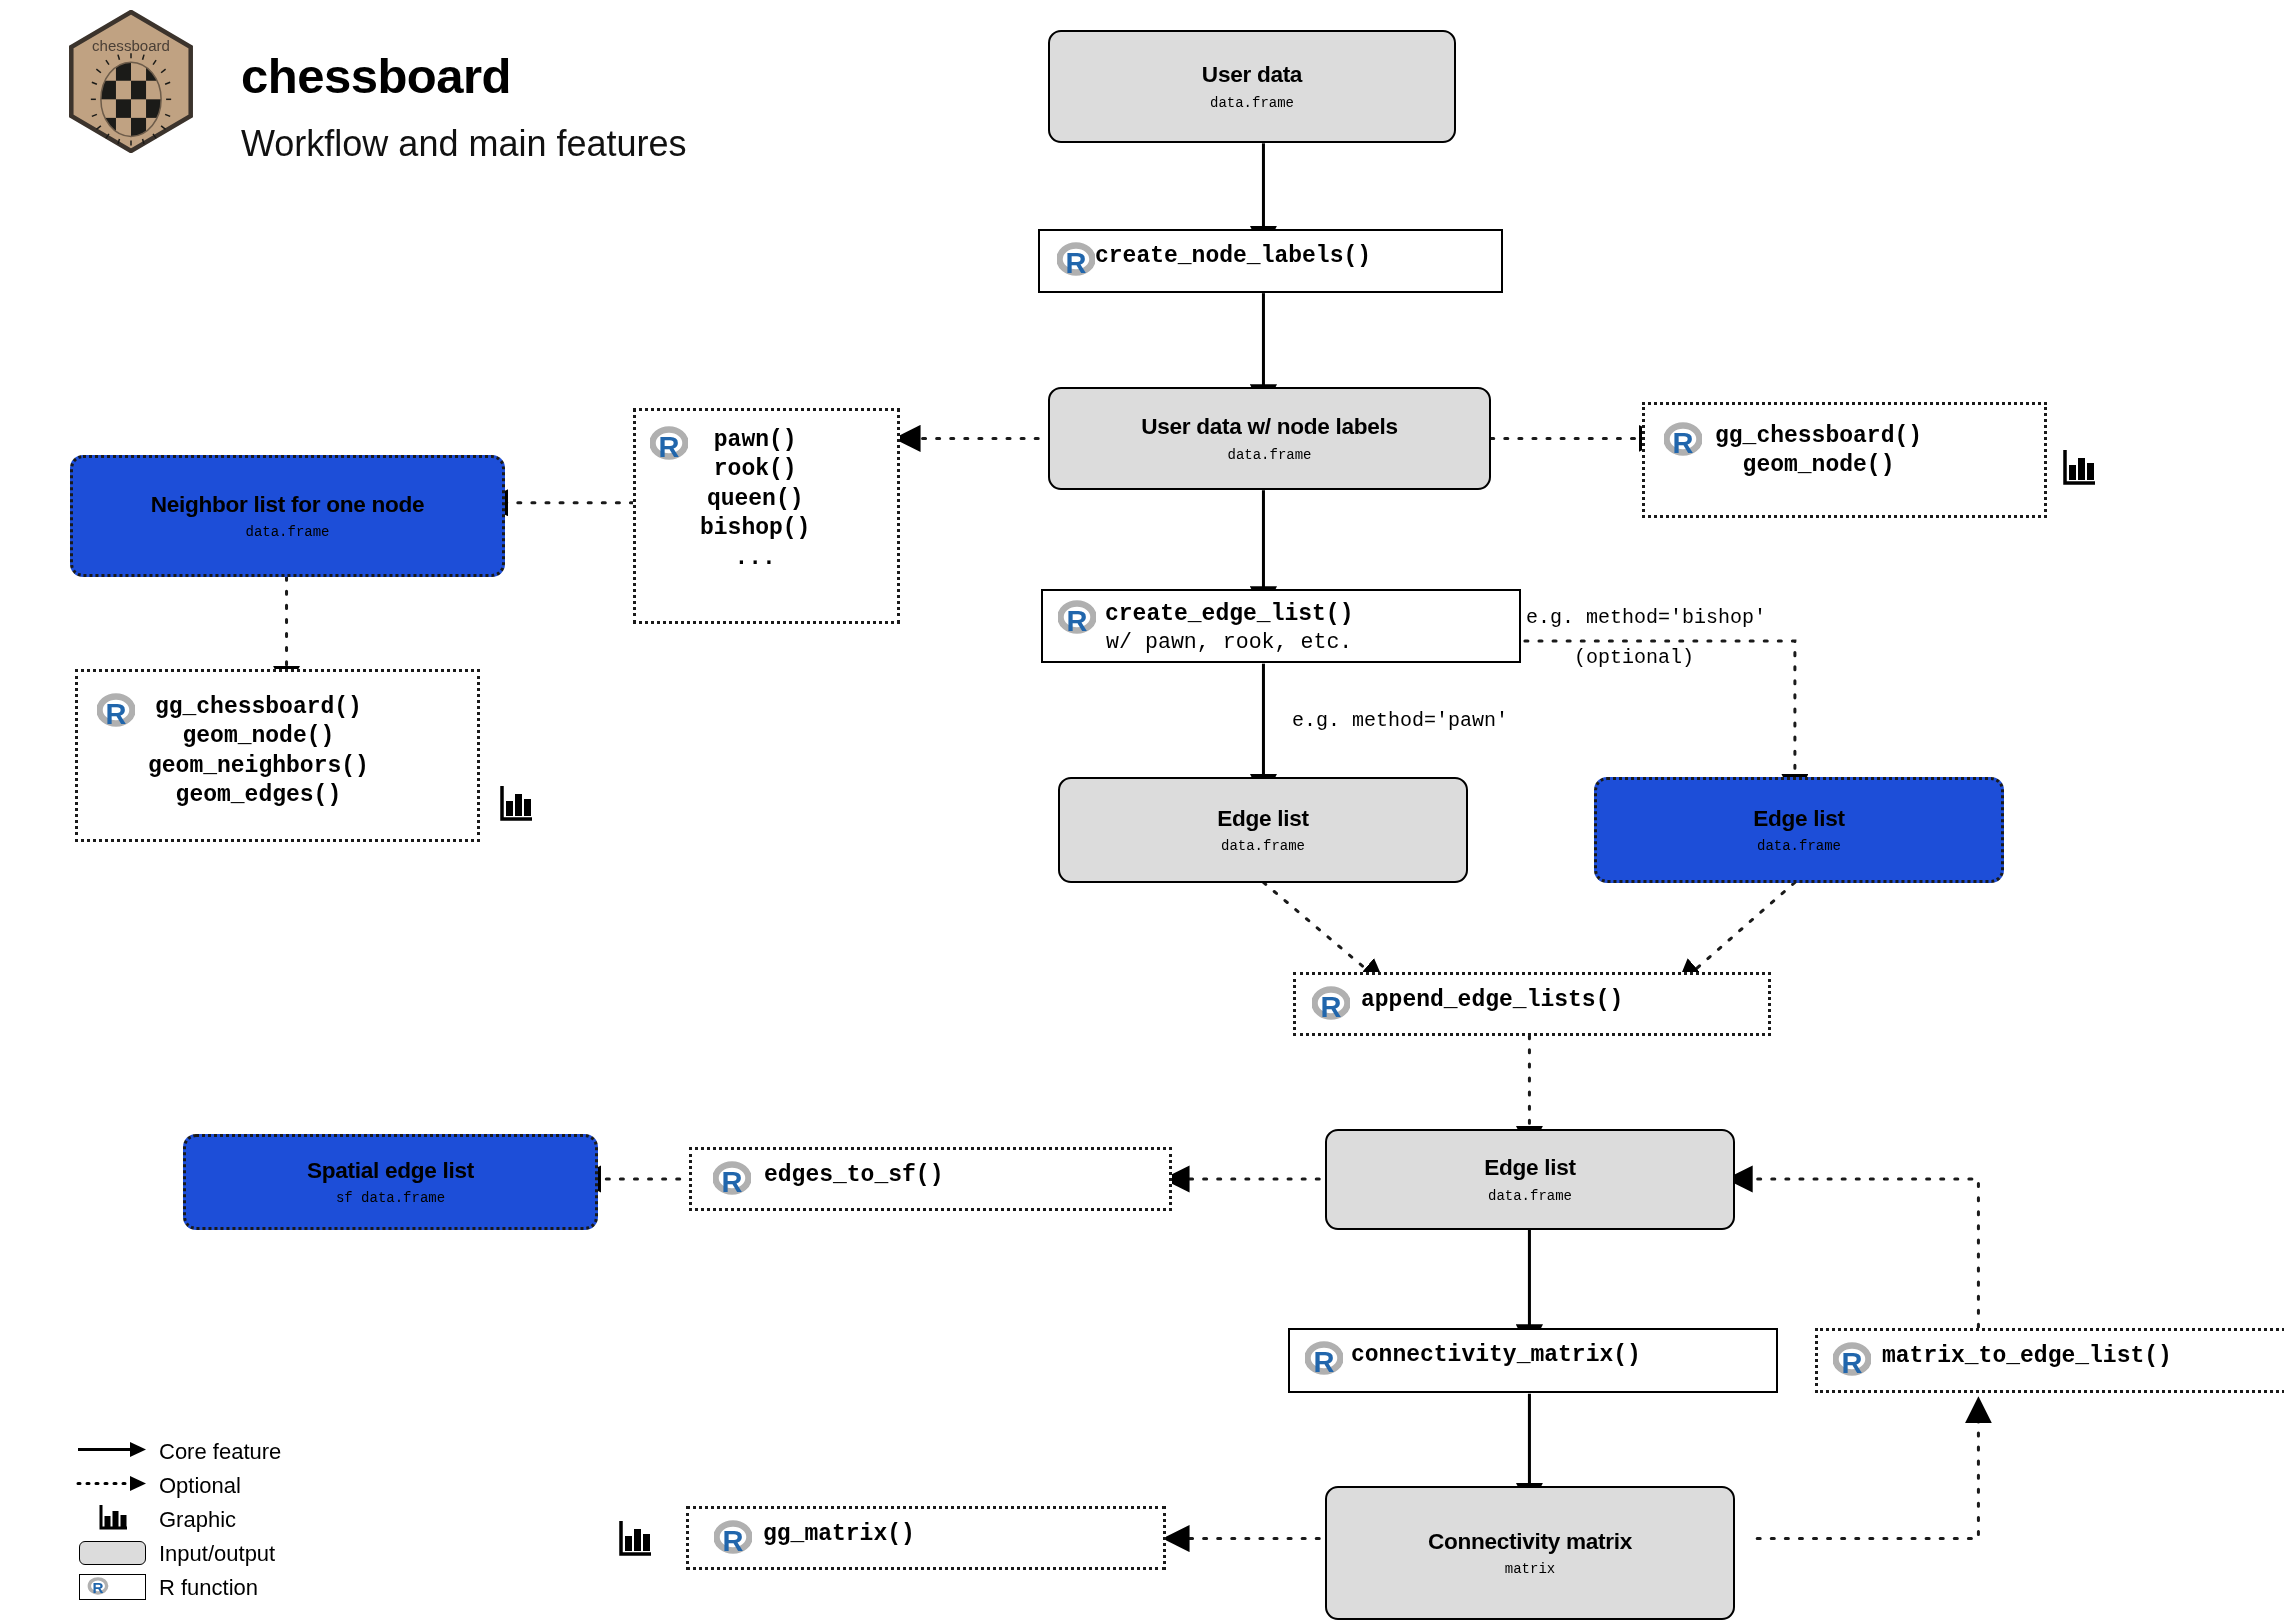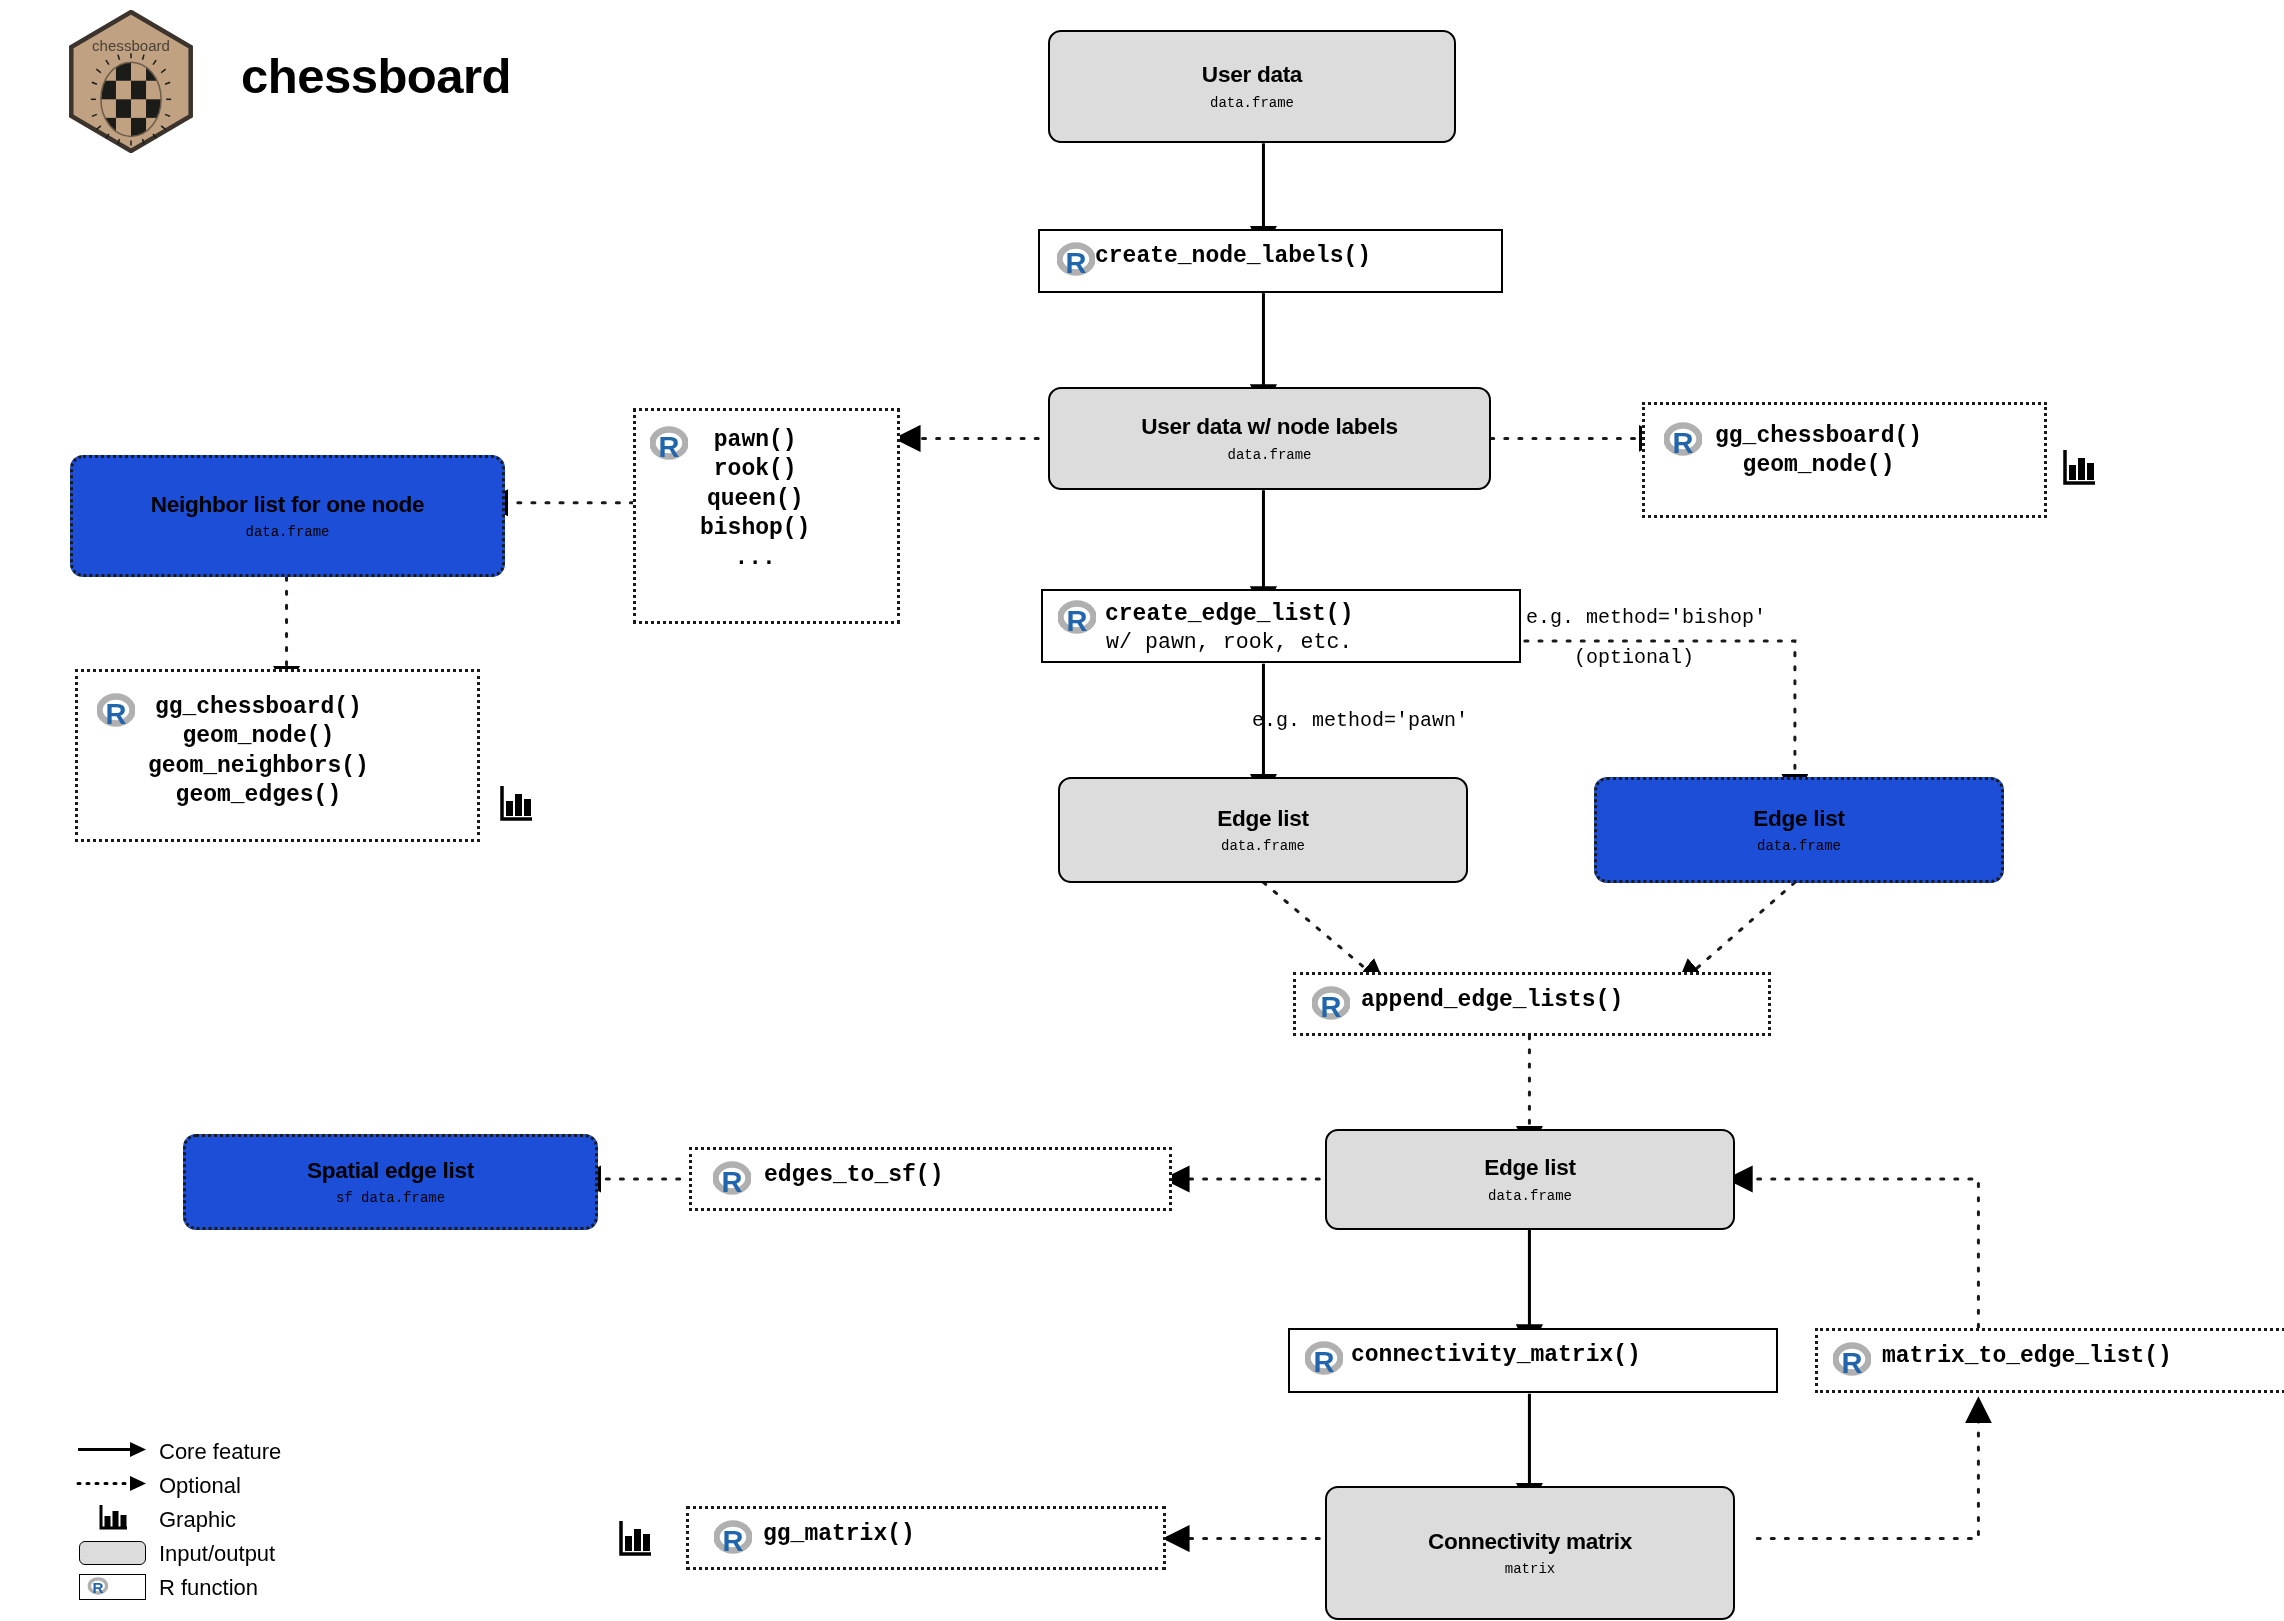--- a/index.html
+++ b/index.html
@@ -155,20 +155,21 @@
             <line x1="55" y1="178" x2="45" y2="178"></line>
           <line x1="57" y1="148" x2="47" y2="144"></line>
             <line x1="65" y1="125" x2="56" y2="118"></line>
           <line x1="81" y1="109" x2="75" y2="100"></line>
             <line x1="102" y1="99" x2="99" y2="89"></line>
         </g>
       </g>
     </svg>
   </div>
   <div id="hdr-title">chessboard</div>
+  <div id="hdr-sub">Workflow and main features</div>
 
   <div class="node io" style="left:1008px;top:30px;width:408px;height:113px;">
     <div class="title">User data</div>
     <div class="subtitle">data.frame</div>
   </div>
 
   <div class="node fn" style="left:998px;top:229px;width:465px;height:64px;">
     <div class="fnrow" style="left:17px;top:11px;">
       <span class="rlogo">
         <svg width="38" height="40" viewBox="0 0 76 80">
@@ -268,21 +269,21 @@
       </span>
       <span class="txt" style="margin-left:9px;">
         <span class="mono-b">create_edge_list()</span>
         <span class="mono-r" style="margin-top:1px;">w/ pawn, rook, etc.</span>
       </span>
     </div>
   </div>
 
   <div class="floatlbl" style="left:1486px;top:606px;">e.g. method='bishop'</div>
   <div class="floatlbl" style="left:1534px;top:646px;">(optional)</div>
-  <div class="floatlbl" style="left:1212px;top:709px;">e.g. method='pawn'</div>
+  <div class="floatlbl" style="left:1252px;top:709px;">e.g. method='pawn'</div>
 
   <div class="node io" style="left:1018px;top:777px;width:410px;height:106px;">
     <div class="title">Edge list</div>
     <div class="subtitle">data.frame</div>
   </div>
 
   <div class="node io-dot" style="left:1554px;top:777px;width:410px;height:106px;">
     <div class="title">Edge list</div>
     <div class="subtitle">data.frame</div>
   </div>

